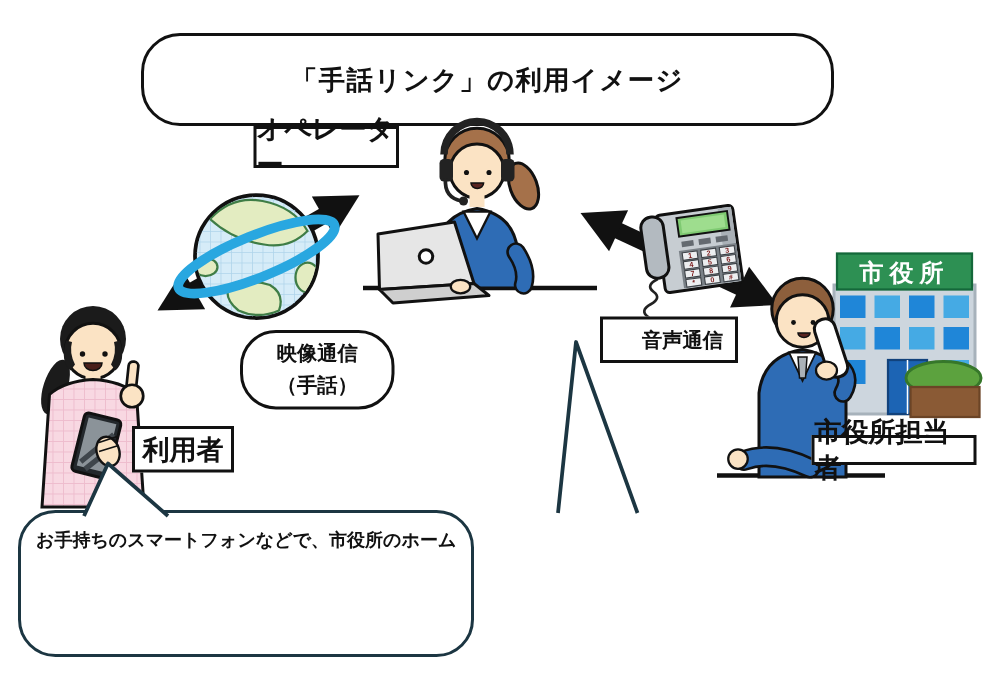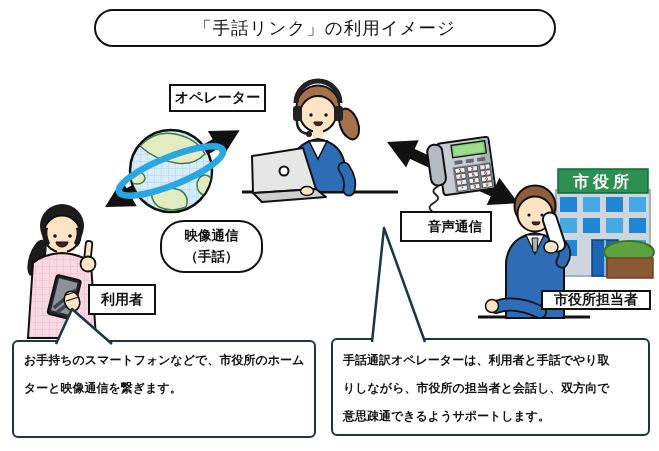--- a/index.html
+++ b/index.html
@@ -1,48 +1,42 @@
 <!DOCTYPE html>
 <html><head>
 <meta charset="utf-8">
 <style>
   html,body{margin:0;padding:0;background:#fff;}
   .stage{position:relative;width:659px;height:451px;background:#fff;overflow:hidden;
          font-family:"Liberation Sans",sans-serif;color:#111;}
   .art{position:absolute;left:0;top:0;pointer-events:none;}
-  .title{position:absolute;left:94px;top:9px;width:462px;height:38px;box-sizing:border-box;
+  .title{position:absolute;left:94px;top:22px;width:462px;height:62px;box-sizing:border-box;
          border:2.5px solid #111;border-radius:26px;display:flex;align-items:center;justify-content:center;
-         font-size:17.5px;font-weight:normal;letter-spacing:1px;background:#fff;z-index:1;}
+         font-size:17.5px;font-weight:bold;letter-spacing:1px;background:#fff;z-index:1;}
   .lbl{position:absolute;background:#fff;border:2px solid #111;box-sizing:border-box;
-       display:flex;align-items:center;justify-content:center;font-weight:bold;font-size:14px;z-index:3;}
+       display:flex;align-items:center;justify-content:center;font-weight:bold;font-size:18px;z-index:3;}
   .lbl-operator{left:169px;top:84px;width:97px;height:28px;}
   .lbl-video{left:160px;top:220px;width:103px;height:53px;flex-direction:column;line-height:1.55;font-size:13.5px;border-radius:24px;}
   .lbl-voice{left:400px;top:211px;width:92px;height:31px;font-size:13.5px;padding-left:18px;}
   .lbl-user{left:88px;top:284px;width:68px;height:31px;}
   .lbl-staff{left:541px;top:290px;width:110px;height:20px;}
-  .bubble{position:absolute;background:#fff;border:2.5px solid #1c3642;border-radius:6px;
+  .bubble{position:absolute;background:#fff;border:2.5px solid #1c3642;border-radius:25px;
           box-sizing:border-box;z-index:0;padding:4px 6px 0 10px;}
   .bubble-left{left:12px;top:340px;width:304px;height:98px;}
   .bubble-right{left:331px;top:338px;width:319px;height:98px;padding-top:6px;}
   .bline{font-size:12px;font-weight:600;line-height:28px;white-space:nowrap;letter-spacing:0;}
   .svgtop{z-index:2;}
 </style>
 </head>
 <body>
 
 <div class="stage">
 
   <div class="bubble bubble-left">
     <div class="bline">お手持ちのスマートフォンなどで、市役所のホーム</div>
-    <div class="bline">ターと映像通信を繋ぎます。</div>
-  </div>
-  <div class="bubble bubble-right">
-    <div class="bline">手話通訳オペレーターは、利用者と手話でやり取</div>
-    <div class="bline">りしながら、市役所の担当者と会話し、双方向で</div>
-    <div class="bline">意思疎通できるようサポートします。</div>
   </div>
 
   <svg class="art svgtop" width="659" height="451" viewBox="0 0 659 451">
     <defs>
       <pattern id="globeGrid" width="7" height="7" patternUnits="userSpaceOnUse">
         <path d="M0,0H7M0,0V7" stroke="#aed4ea" stroke-width="1" fill="none"></path>
       </pattern>
       <pattern id="pinkGrid" width="7" height="7" patternUnits="userSpaceOnUse">
         <rect width="7" height="7" fill="#f8d8e2"></rect>
         <path d="M0,0H7M0,0V7" stroke="#eebccd" stroke-width="1.2" fill="none"></path>

